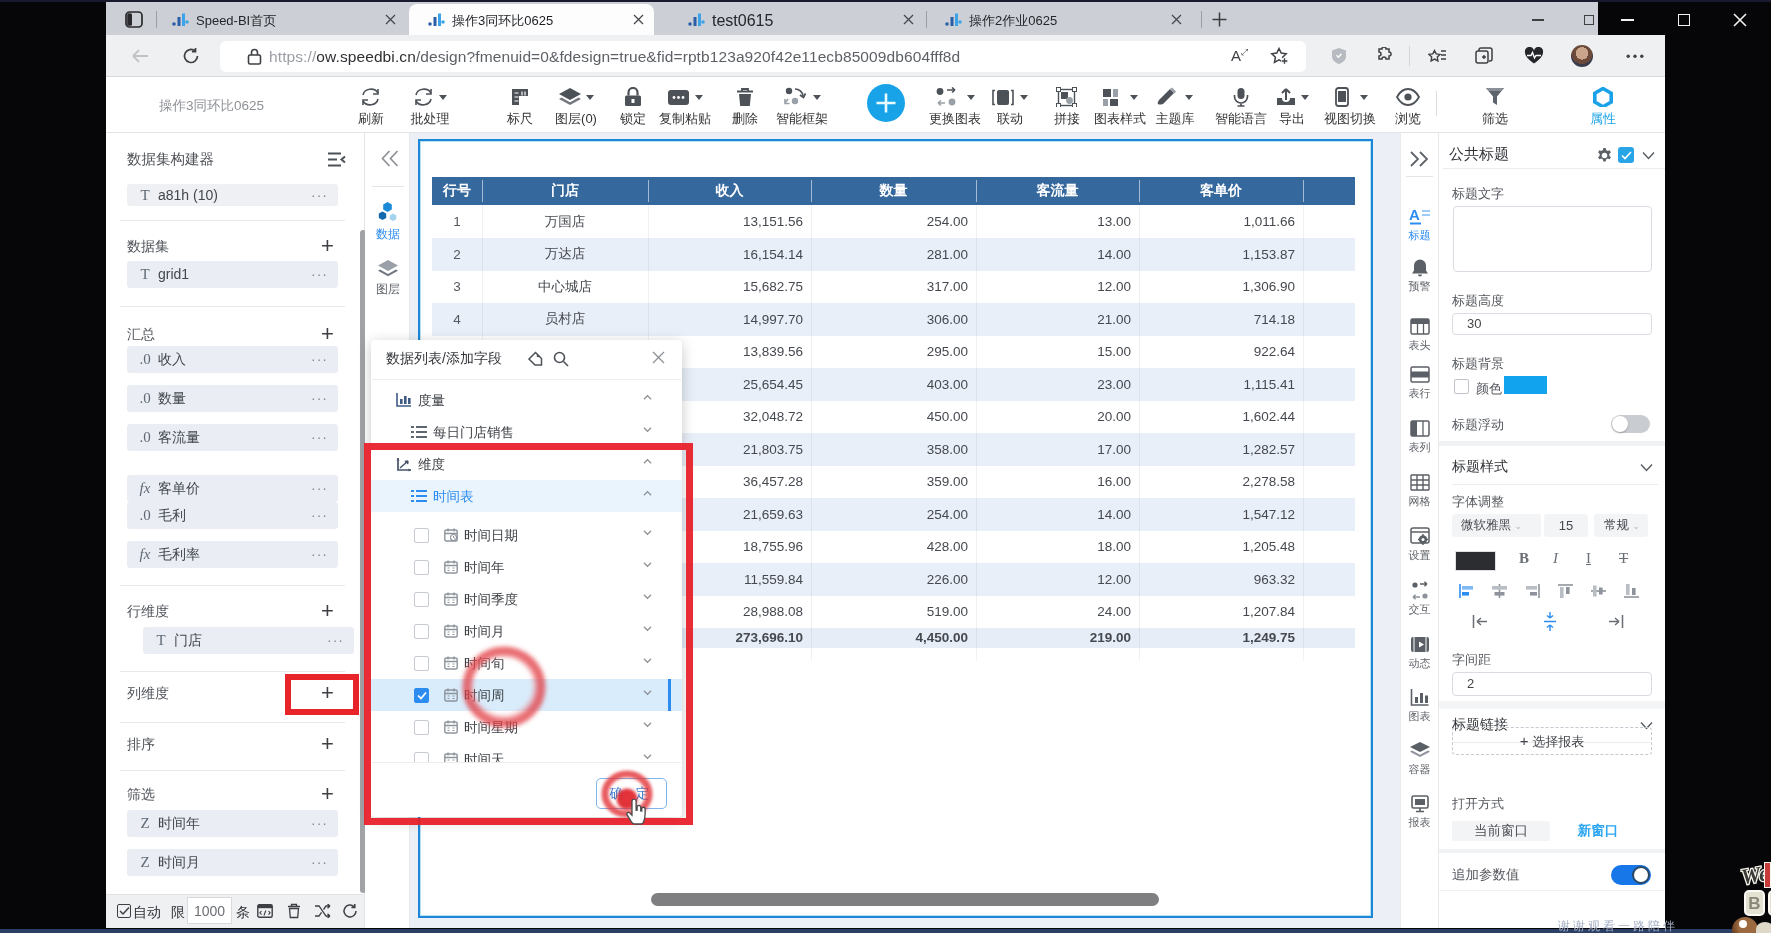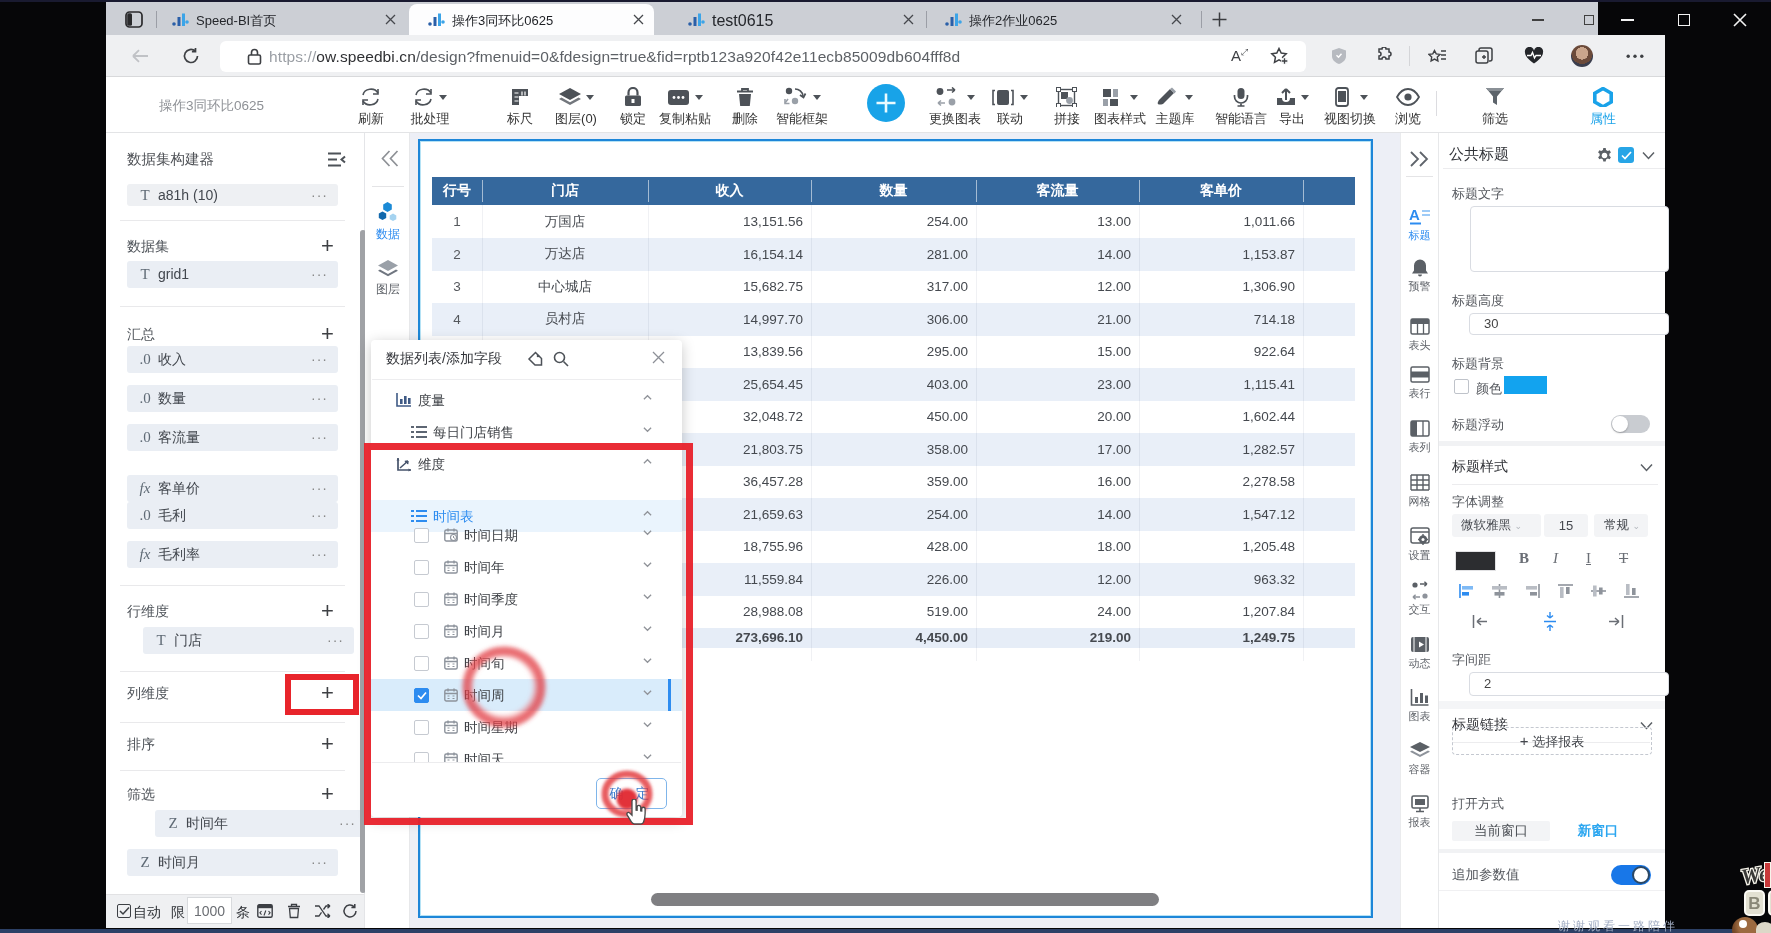--- a/index.html
+++ b/index.html
@@ -11,21 +11,21 @@
 .tbi{position:absolute;width:64px;text-align:center;}
 .tbi svg{display:block;margin:0 auto;}
 .tbi .lbl{margin-top:3px;white-space:nowrap;}
 .sechead{position:absolute;left:127px;font-size:14px;color:#4e5359;}
 .plus{position:absolute;font-size:22px;color:#3e4044;font-weight:300;line-height:17px;}
 .srow{position:absolute;left:127px;width:211px;height:27px;background:#eaeef4;border-radius:3px;color:#42474e;font-size:14px;line-height:27px;}
 .srow .pre{display:inline-block;width:22px;text-align:center;color:#5f6a75;margin-left:7px;margin-right:2px;font-size:15px;font-family:"Liberation Serif",serif;}
 .srow .dots{position:absolute;right:10px;top:0;color:#888;letter-spacing:1px;}
 .sdiv{position:absolute;left:120px;width:225px;height:1px;background:#e9e9eb;}
 .prop-label{position:absolute;font-size:13px;color:#55585e;}
-.inp{position:absolute;background:#fff;border:1px solid #d9dce2;border-radius:4px;font-size:13px;color:#444;margin-left:17px;}
+.inp{position:absolute;background:#fff;border:1px solid #d9dce2;border-radius:4px;font-size:13px;color:#444;}
 .chev{color:#8a8f99;font-size:11px;}
 </style>
 </head>
 <body>
 
 <div class="abs" style="left:0;top:0;width:1771px;height:2px;background:#191a30;"></div>
 
 <div class="abs" style="left:106px;top:2px;width:1492px;height:33px;background:#cccfd5;"></div>
 
 <div class="abs" style="left:106px;top:35px;width:1559px;height:42px;background:#eff0f2;border-bottom:1px solid #d8d9db;"></div>
@@ -349,21 +349,21 @@
 <div class="sdiv" style="top:671px;"></div>
 <div class="sechead" style="top:685px;">列维度</div>
 <div class="plus" style="left:321px;top:684px;">+</div>
 <div class="abs" style="left:285px;top:674px;width:74px;height:41px;border:6px solid #e8242b;"></div>
 <div class="sdiv" style="top:722px;"></div>
 <div class="sechead" style="top:736px;">排序</div>
 <div class="plus" style="left:321px;top:735px;">+</div>
 <div class="sdiv" style="top:770px;"></div>
 <div class="sechead" style="top:786px;">筛选</div>
 <div class="plus" style="left:321px;top:785px;">+</div>
-<div class="srow" style="top:810px;margin-left:28px;"><span class="pre">Z</span>时间年<span class="dots">···</span></div>
+<div class="srow" style="top:810px;"><span class="pre">Z</span>时间年<span class="dots">···</span></div>
 <div class="srow" style="top:849px;"><span class="pre">Z</span>时间月<span class="dots">···</span></div>
 
 <div class="abs" style="left:106px;top:894px;width:259px;height:34px;background:#eff0f2;border-top:1px solid #e2e2e4;border-right:1px solid #e4e5e8;"></div>
 <div class="abs" style="left:117px;top:904px;width:14px;height:14px;border:1.5px solid #3c3f44;border-radius:2px;"></div>
 <svg class="abs" style="left:119px;top:907px;" width="11" height="9">
     <path d="M1 4 L4 7 L10 0.5" stroke="#3c3f44" stroke-width="1.5" fill="none"></path>
   </svg>
 <div class="abs" style="left:133px;top:904px;font-size:14px;color:#2e3136;">自动</div>
 <div class="abs" style="left:171px;top:904px;font-size:14px;color:#2e3136;">限</div>
 <div class="abs" style="left:187px;top:897px;width:45px;height:27px;background:#fff;border:1px solid #d8dadd;font-size:14px;color:#6b6e73;text-align:center;line-height:26px;">1000</div>
@@ -603,21 +603,21 @@
       <path d="M2 2 v12 h13" stroke="#46536b" stroke-width="1.7" fill="none"></path>
       <path d="M2 2 l-1.5 2.5 h3 z" fill="#46536b"></path>
       <path d="M15 14 l-2.5-1.5 v3 z" fill="#46536b"></path>
       <path d="M4 12 L12 5 m0 0 l-3.2 .4 m3.2-.4 l-.4 3.2" stroke="#46536b" stroke-width="1.5" fill="none"></path>
     </svg>
   <span class="tx" style="left:47px;">维度</span>
   <svg class="ar" viewBox="0 0 10 10">
       <path d="M1 7 L5 3 L9 7" stroke="#909399" stroke-width="1.4" fill="none"></path>
     </svg>
 </div>
-<div class="prow" style="top:500px;background:#eaf4fd;">
+<div class="prow" style="top:480px;background:#eaf4fd;">
   <svg class="abs" style="left:40px;top:9px;" width="16" height="14">
       <path d="M5 2 h11 M5 7 h11 M5 12 h11" stroke="#2d8cf0" stroke-width="1.8"></path>
       <path d="M0 2 h3 M0 7 h3 M0 12 h3" stroke="#2d8cf0" stroke-width="1.8"></path>
     </svg>
   <span class="tx" style="left:62px;color:#2d8cf0;">时间表</span>
   <svg class="ar" viewBox="0 0 10 10">
       <path d="M1 7 L5 3 L9 7" stroke="#909399" stroke-width="1.4" fill="none"></path>
     </svg>
 </div>
 

